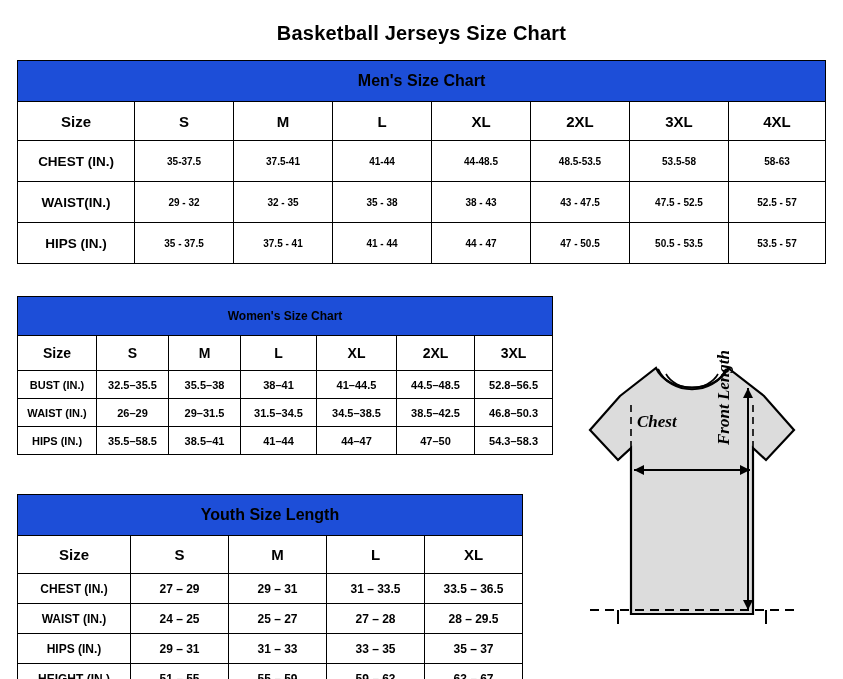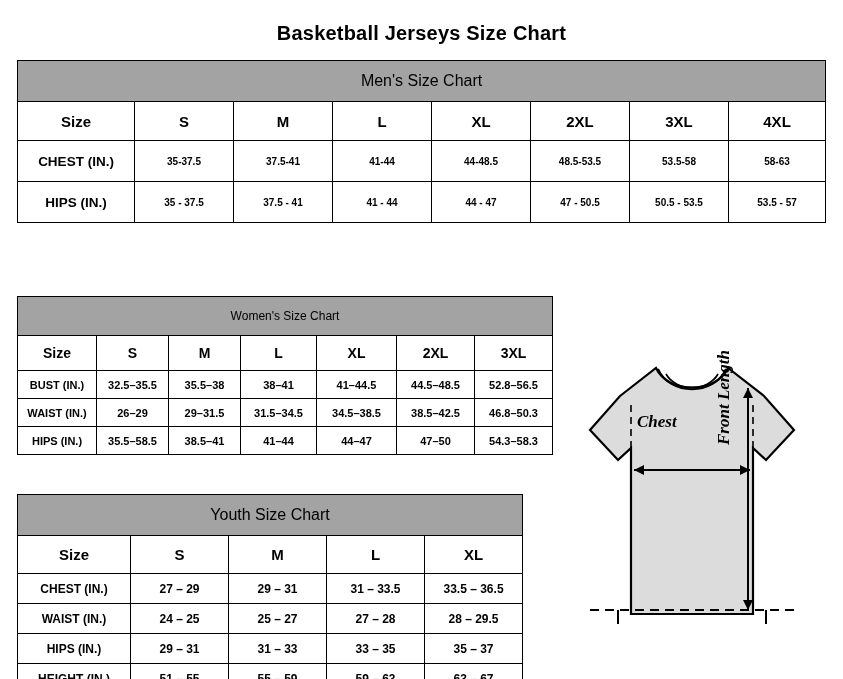--- a/index.html
+++ b/index.html
@@ -27,22 +27,22 @@
     border-collapse: collapse;
     table-layout: fixed;
   }
   table td, table th {
     border: 1px solid #000000;
     text-align: center;
     vertical-align: middle;
     background: #ffffff;
   }
   .chart-title td {
-    background: #a3a3a3;
-    font-weight: normal;
+    background: #1d4ed8;
+    font-weight: bold;
   }
 
   
   #mens-chart {
     position: absolute;
     left: 17px;
     top: 60px;
     width: 808px;
   }
   #mens-chart .chart-title td {
@@ -178,20 +178,30 @@
     </tr>
     <tr class="row">
       <td class="lbl">CHEST (IN.)</td>
       <td>35-37.5</td>
       <td>37.5-41</td>
       <td>41-44</td>
       <td>44-48.5</td>
       <td>48.5-53.5</td>
       <td>53.5-58</td>
       <td>58-63</td>
+    </tr>
+    <tr class="row">
+      <td class="lbl">WAIST(IN.)</td>
+      <td>29 - 32</td>
+      <td>32 - 35</td>
+      <td>35 - 38</td>
+      <td>38 - 43</td>
+      <td>43 - 47.5</td>
+      <td>47.5 - 52.5</td>
+      <td>52.5 - 57</td>
     </tr>
     <tr class="row">
       <td class="lbl">HIPS (IN.)</td>
       <td>35 - 37.5</td>
       <td>37.5 - 41</td>
       <td>41 - 44</td>
       <td>44 - 47</td>
       <td>47 - 50.5</td>
       <td>50.5 - 53.5</td>
       <td>53.5 - 57</td>
@@ -255,21 +265,21 @@
 <table id="youth-chart">
   <colgroup>
     <col style="width:113px">
     <col style="width:98px">
     <col style="width:98px">
     <col style="width:98px">
     <col style="width:98px">
   </colgroup>
   <tbody>
     <tr class="chart-title">
-      <td colspan="5">Youth Size Chart</td>
+      <td colspan="5">Youth Size Length</td>
     </tr>
     <tr class="hdr">
       <td>Size</td>
       <td>S</td>
       <td>M</td>
       <td>L</td>
       <td>XL</td>
     </tr>
     <tr class="row">
       <td class="lbl">CHEST (IN.)</td>

